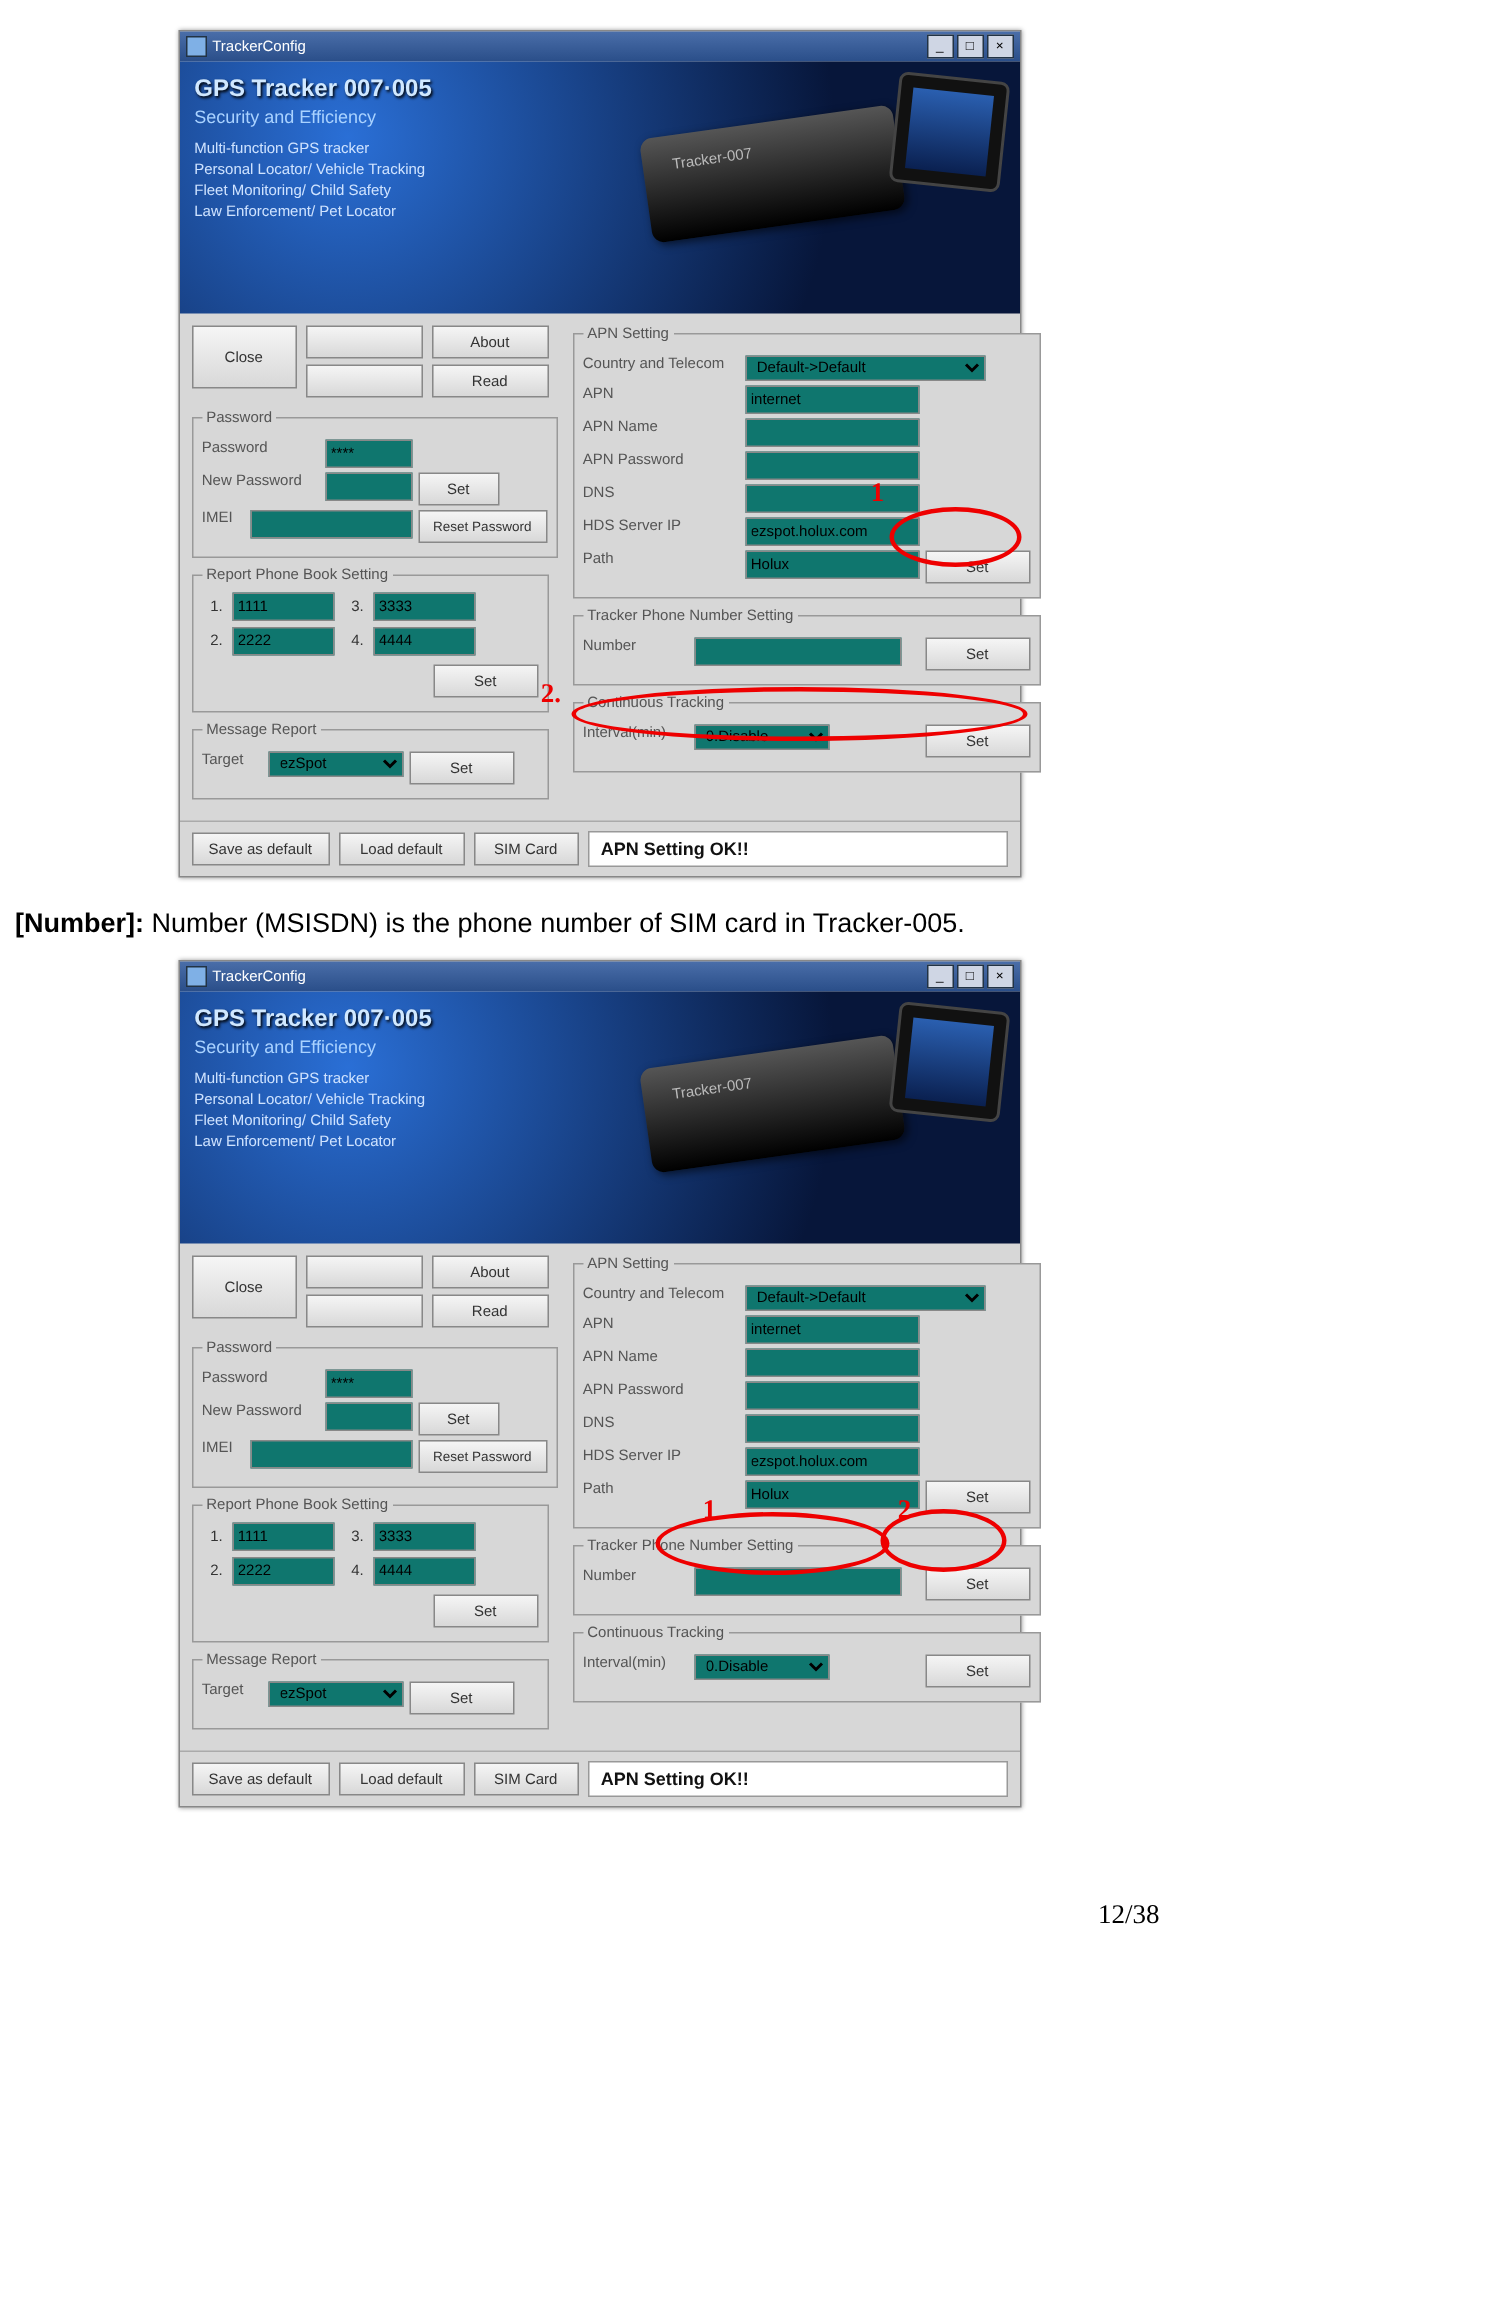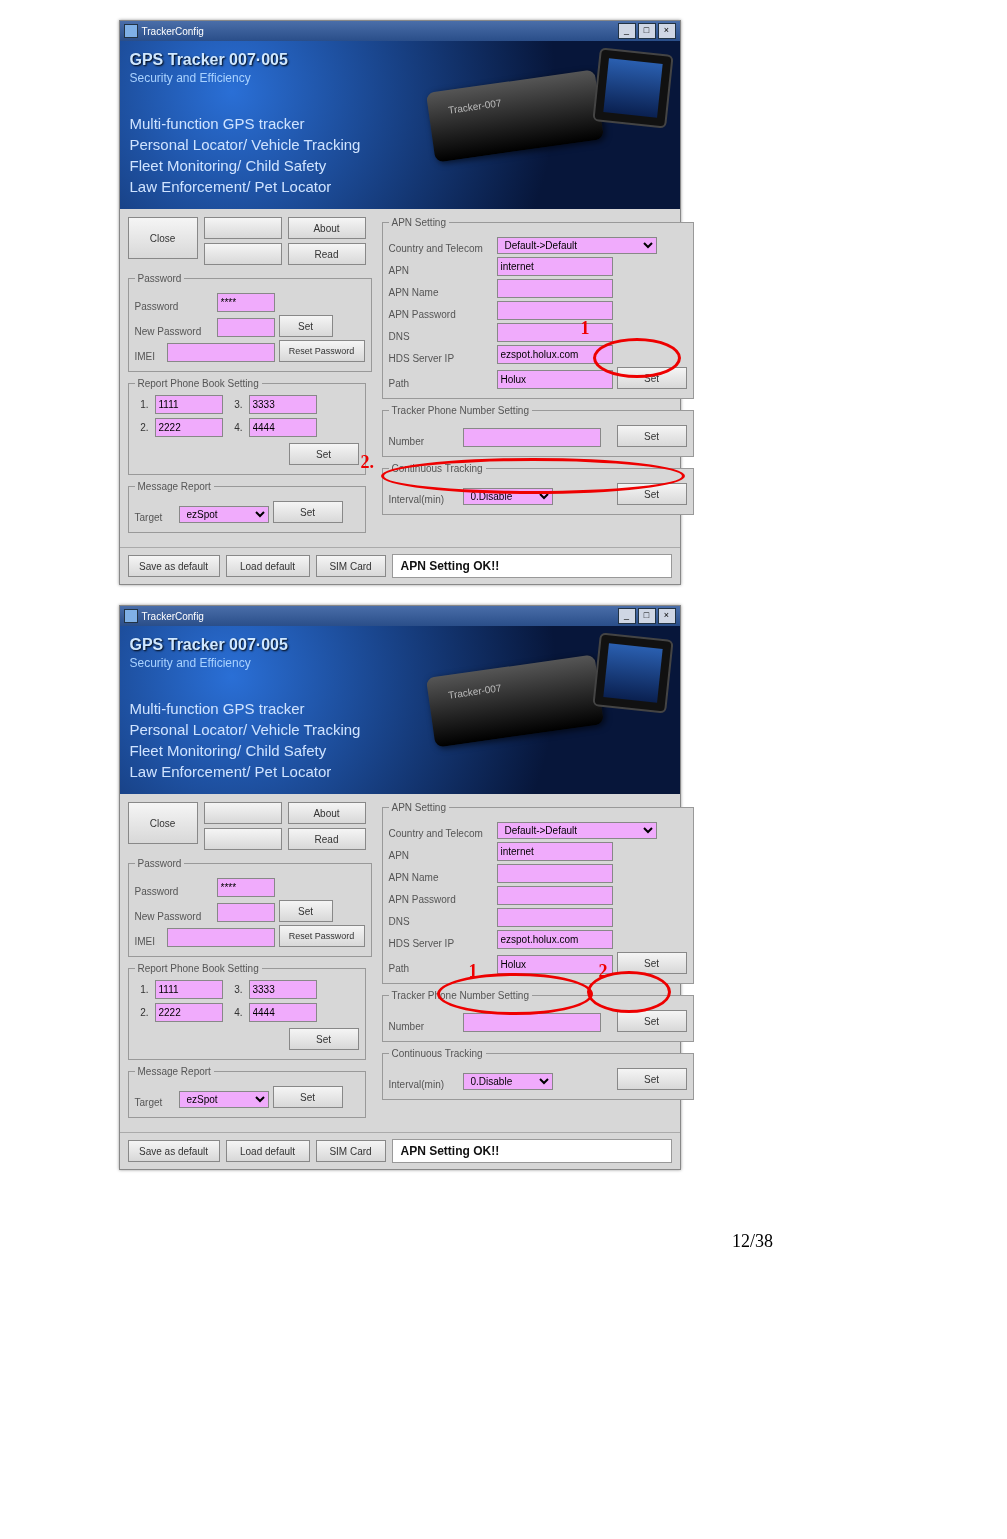--- a/index.html
+++ b/index.html
@@ -46,21 +46,21 @@
   .banner {
     height: 148px;
     background: radial-gradient(circle at 20% 30%, #2a6fd6, #07163a 70%);
     color:#fff;
     position:relative;
     padding:10px;
     overflow:hidden;
   }
   .banner .prodtitle { font-size:16px; font-weight:bold; color:#d0e8ff; text-shadow:1px 1px 2px #000;}
   .banner .subtitle { font-size:12px; color:#a9d2ff; margin-top:2px;}
-  .banner .features { margin-top:28px; font-size:15px; line-height:1.4; color:#cfe3ff;}
+  .banner .features { margin-top:8px; font-size:10px; line-height:1.4; color:#cfe3ff;}
   .banner .device {
     position:absolute; right:10px; top:10px; width:240px; height:128px;
   }
   .device .body { position:absolute; left:0; top:30px; width:170px; height:70px; background:linear-gradient(#555,#000); border-radius:8px; transform:rotate(-8deg); box-shadow:2px 2px 6px rgba(0,0,0,.6);}
   .device .label { position:absolute; left:18px; top:50px; color:#bbb; font-size:10px; transform:rotate(-8deg);}
   .device .screen { position:absolute; right:0; top:0; width:70px; height:70px; background:#111; border-radius:6px; border:2px solid #444; transform:rotate(6deg);}
   .device .screen::after { content:""; position:absolute; left:8px; top:8px; right:8px; bottom:8px; background:linear-gradient(#2a5fb0,#0a2050);}
   .form {
     display:flex;
     background:#d7d7d7;
@@ -68,31 +68,31 @@
   .col { padding:8px; }
   .col.left { width: 238px; border-right:0; }
   .col.right { flex:1; }
   fieldset {
     border:1px solid #999;
     margin:0 0 6px 0;
     padding:6px;
     background:#d7d7d7;
   }
   legend { font-size:10px; color:#555; padding:0 3px; background:#d7d7d7;}
-  .row { display:flex; align-items:flex-end; margin:3px 0; gap:4px; }
+  .row { display:flex; align-items:flex-start; margin:3px 0; gap:4px; }
   .lbl { font-size:10px; color:#555; }
   .btn {
     height:20px; min-width:56px; padding:0 6px;
     background:linear-gradient(#f5f5f5,#d8d8d8);
     border:1px solid #888; font-size:10px; color:#333;
     display:inline-flex; align-items:center; justify-content:center;
   }
   .btn.dis { color:#aaa; }
   input.fld, select.fld {
-    height:17px; border:1px solid #888; background:#f0abfc; font-size:10px; padding:0 3px;
+    height:17px; border:1px solid #888; background:#0f766e; font-size:10px; padding:0 3px;
   }
   .topbtns { display:flex; gap:6px; margin-bottom:8px; }
   .topbtns .stack { display:flex; flex-direction:column; gap:4px;}
   .grid2 { display:grid; grid-template-columns: 14px 68px 14px 68px; gap:4px 6px; align-items:center;}
   .grid2 .num { font-size:10px; text-align:right;}
   .footerbar {
     display:flex; align-items:center; gap:6px;
     padding:6px 8px; border-top:1px solid #aaa;
     background:#d7d7d7;
   }
@@ -272,20 +272,23 @@
         <div class="status">APN Setting OK!!</div>
       </div>
     </div>
 
     <span class="anno-num" style="left:462px; top:298px;">1</span>
     <div class="anno-circle" style="left:474px; top:318px; width:82px; height:34px;"></div>
     <span class="anno-num" style="left:242px; top:432px;">2.</span>
     <div class="anno-circle" style="left:262px; top:438px; width:298px; height:30px; border-radius:50%/50%;"></div>
   </div>
 
+  <p class="body">
+    <b>[Number]:</b><span> Number (MSISDN) is the phone number of SIM card in Tracker-005.</span>
+  </p>
 
   <div class="shot-wrap">
     <div class="win">
       <div class="titlebar">
         <span class="tb-icon"></span>
         <span class="tb-title">TrackerConfig</span>
         <div class="winbtns">
           <span class="winbtn">_</span>
           <span class="winbtn">□</span>
           <span class="winbtn">×</span>

